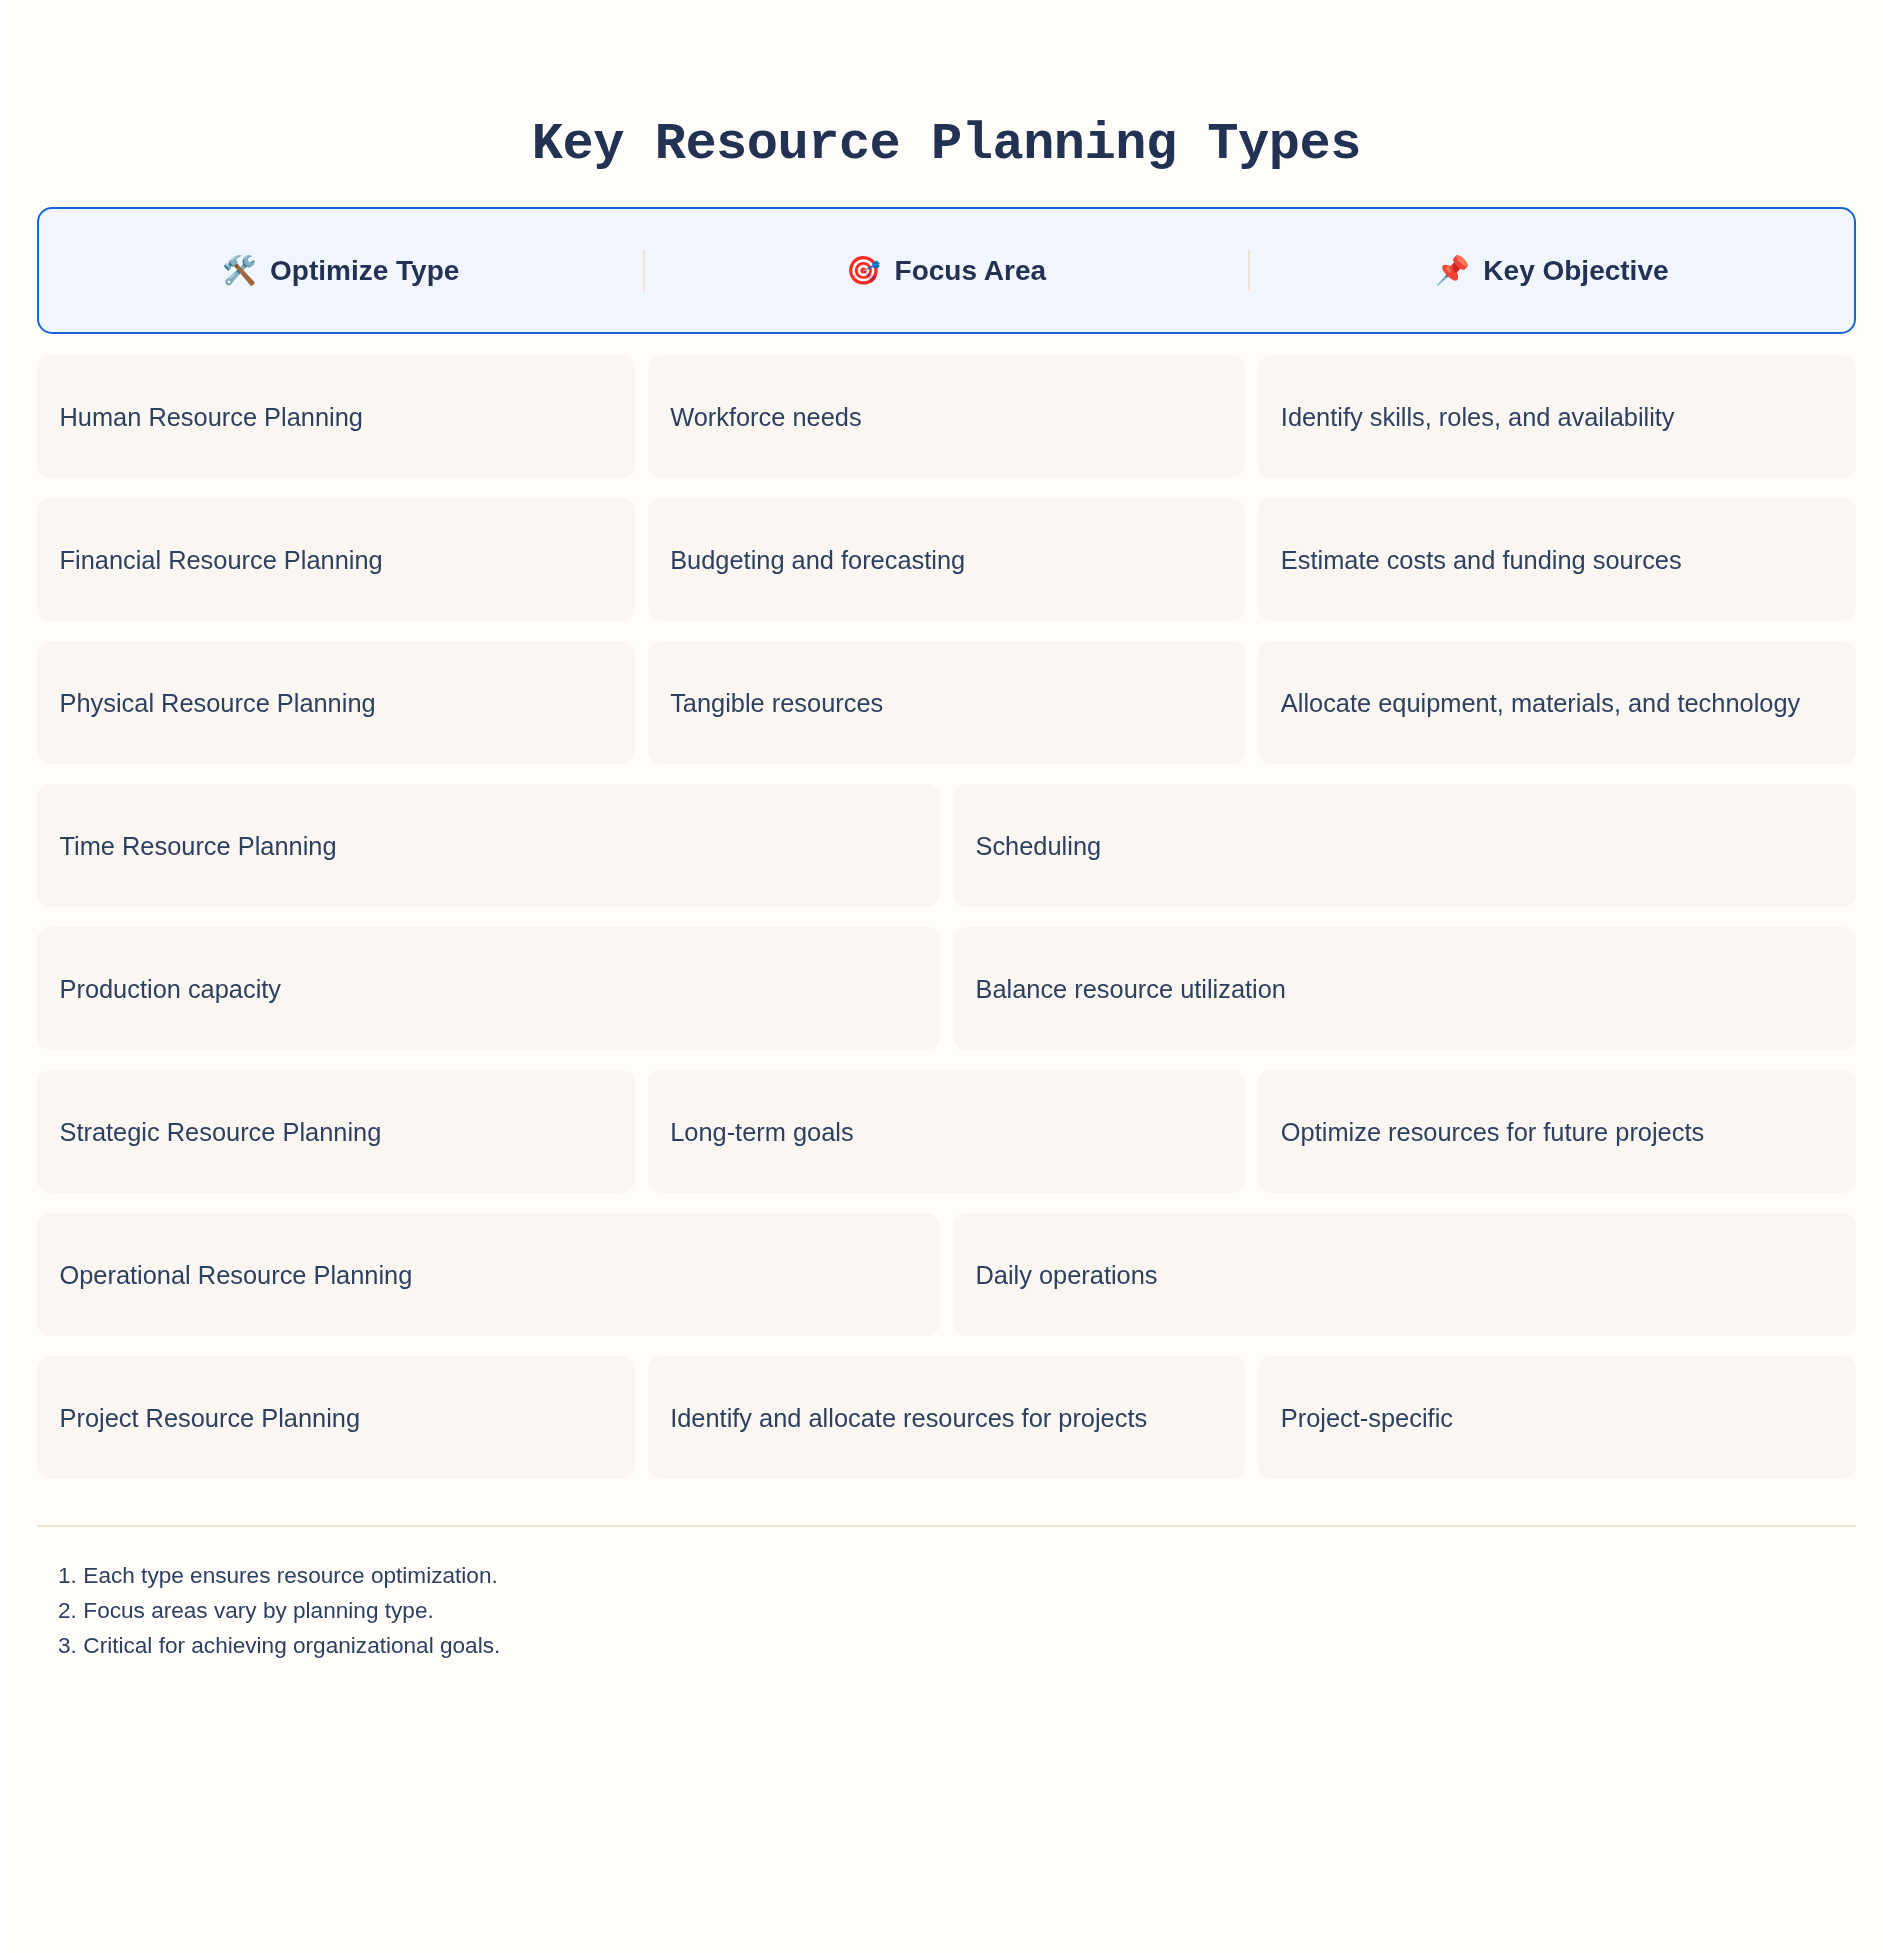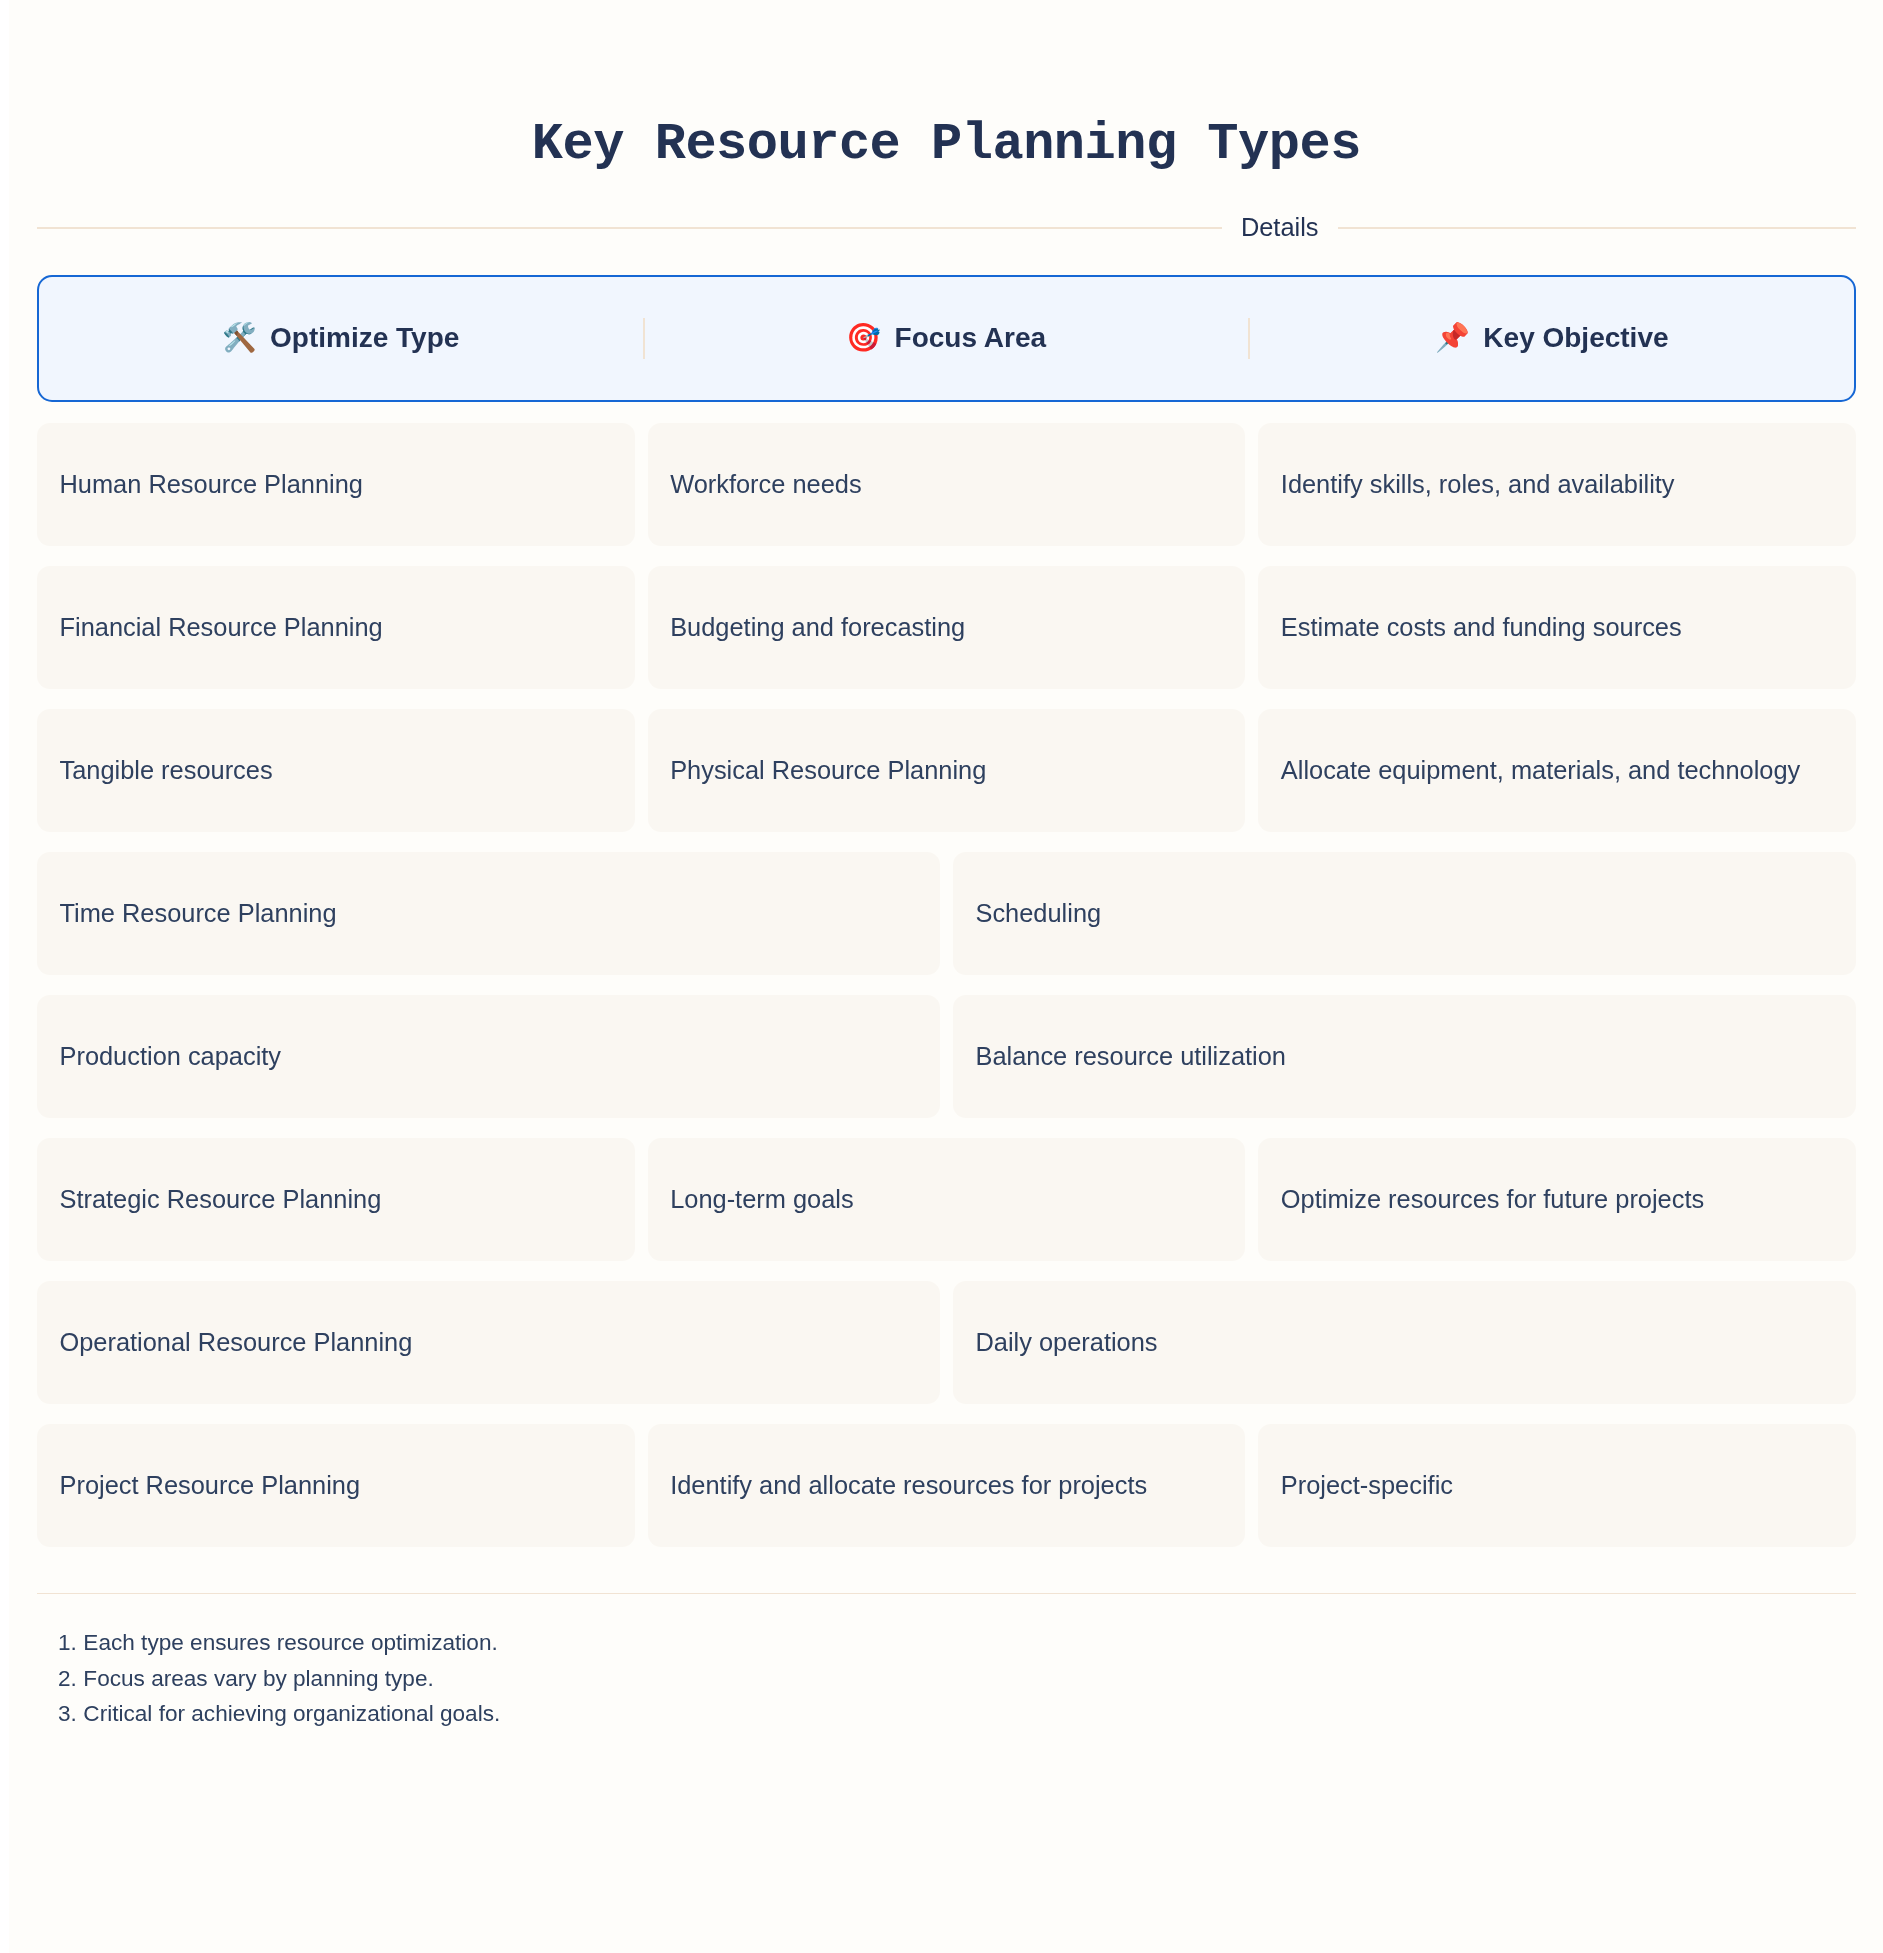--- a/index.html
+++ b/index.html
@@ -149,25 +149,20 @@
   }
   .note .num { margin-right: 6.6px; }
 </style>
 </head>
 <body>
 
 <div class="page">
 
   <h1 class="title">Key Resource Planning Types</h1>
 
-  <div class="divider-wrap">
-    <div class="divider-line left"></div>
-    <div class="divider-label">Details</div>
-    <div class="divider-line right"></div>
-  </div>
 
   <div class="table">
 
     <div class="header-row">
       <div class="header-cell">
         <span class="hicon">🛠️</span>
         <span>Optimize Type</span>
       </div>
       <div class="header-sep"></div>
       <div class="header-cell">
@@ -202,24 +197,24 @@
         <div class="cell">
             <span class="cell-text">Budgeting and forecasting</span>
           </div>
         <div class="cell">
             <span class="cell-text">Estimate costs and funding sources</span>
           </div>
       </div>
 
       <div class="row">
         <div class="cell">
+            <span class="cell-text">Physical Resource Planning</span>
+          </div>
+        <div class="cell">
             <span class="cell-text">Tangible resources</span>
-          </div>
-        <div class="cell">
-            <span class="cell-text">Physical Resource Planning</span>
           </div>
         <div class="cell">
             <span class="cell-text">Allocate equipment, materials, and technology</span>
           </div>
       </div>
 
       <div class="row">
         <div class="cell">
             <span class="cell-text">Time Resource Planning</span>
           </div>

